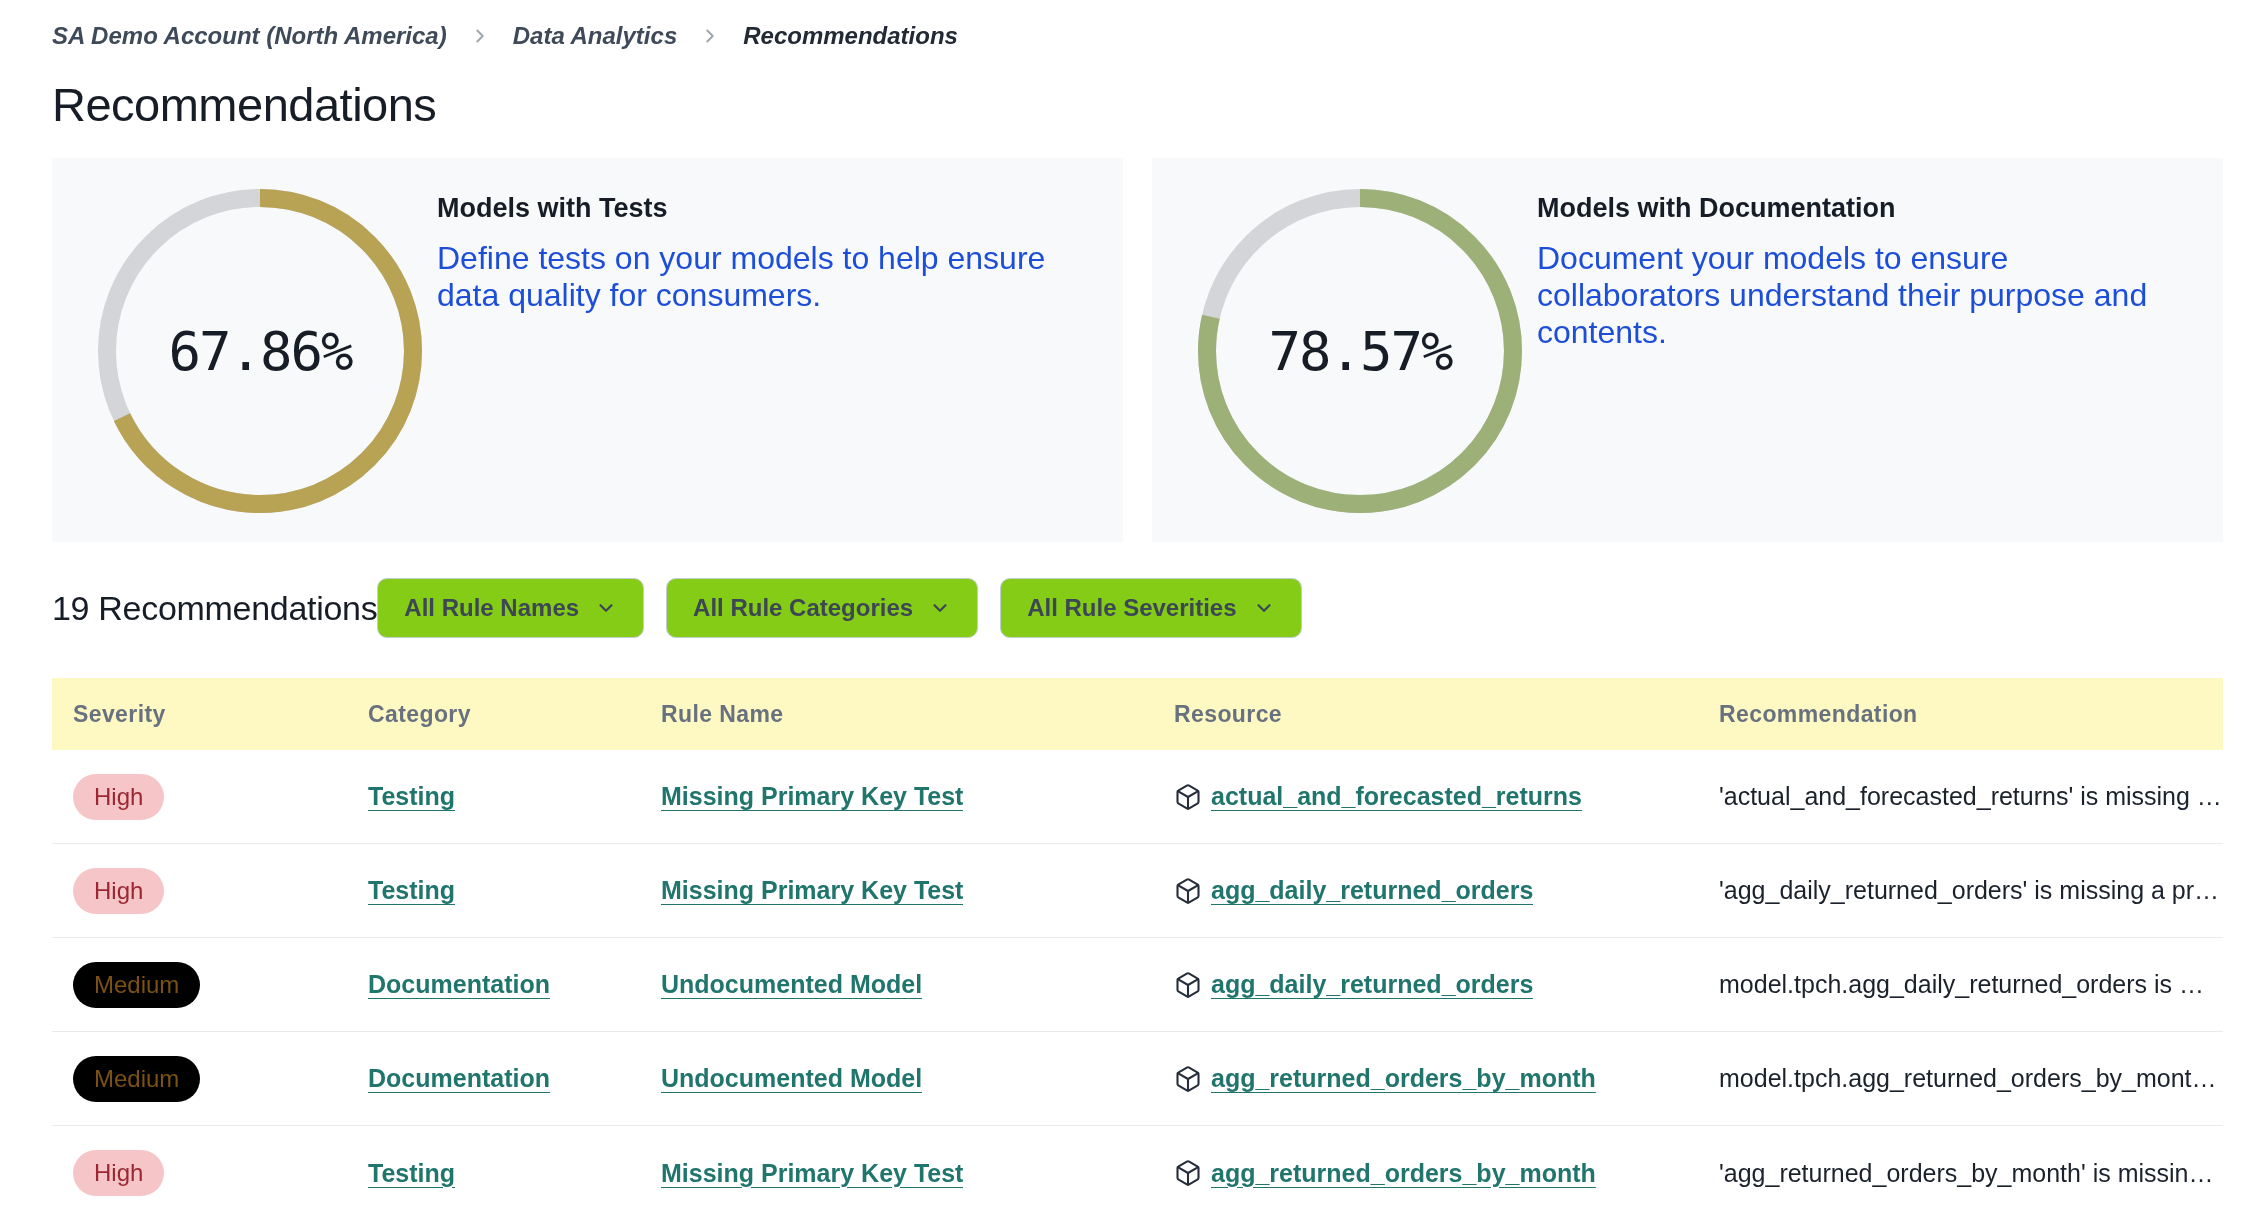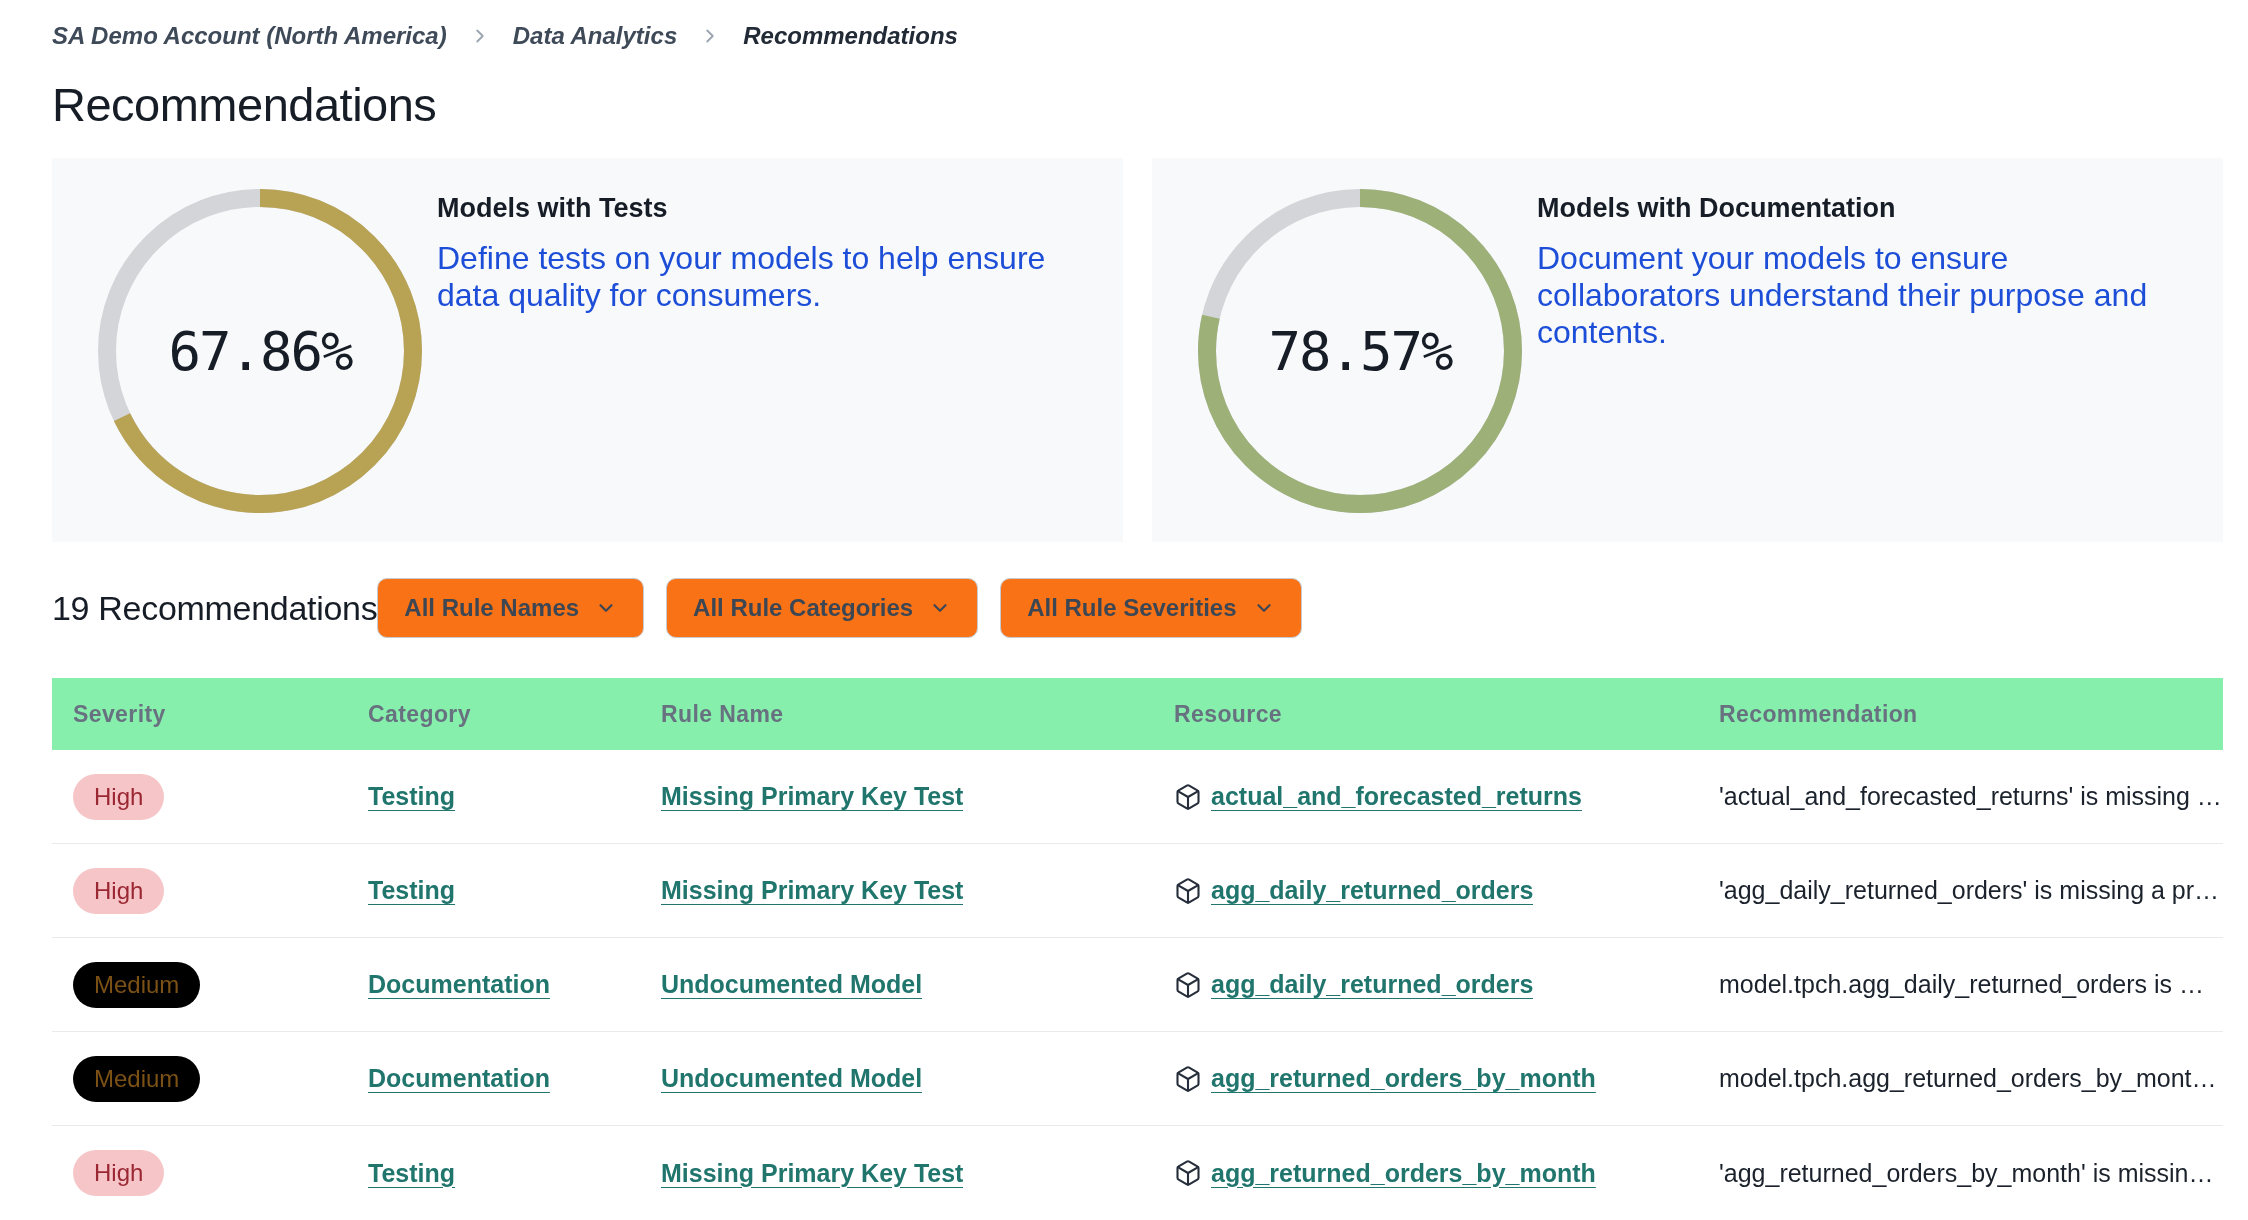--- a/index.html
+++ b/index.html
@@ -31,28 +31,28 @@
   }
   .card-text { position:absolute; left:385px; top:35px; width:640px; }
   .card-text h3 { font-size:27px; font-weight:700; color:#171d26; margin-bottom:16px; }
   .card-text p { font-size:32px; line-height:37px; font-weight:400; color:#1d4ed8; }
   
   .list-header { margin-top:36px; display:flex; align-items:center; height:60px; }
   .list-header h2 { font-size:34px; font-weight:500; color:#171d26; letter-spacing:-0.3px; }
   .filters { display:flex; gap:22px; }
   .filter-btn {
     display:flex; align-items:center; gap:16px; height:60px; padding:0 26px;
-    background:#f97316; border:1.5px solid #c5cbd3; border-radius:10px;
+    background:#84cc16; border:1.5px solid #c5cbd3; border-radius:10px;
     font-family:"Liberation Sans", sans-serif; font-size:24px; font-weight:600; color:#3d4754; cursor:pointer; white-space:nowrap;
   }
   .filter-btn svg { stroke:#3d4754; }
   
   .table { margin-top:40px; }
   .thead, .trow { display:grid; grid-template-columns:295px 293px 513px 545px 1fr; align-items:center; }
-  .thead { height:72px; background:#86efac; }
+  .thead { height:72px; background:#fef9c3; }
   .thead .hcell { padding-left:21px; font-size:23px; font-weight:700; color:#68717f; letter-spacing:0.4px; white-space:nowrap; }
   .trow { height:94px; background:#ffffff; border-bottom:1px solid #e8eaed; }
   .trow:last-child { border-bottom:none; }
   .cell { padding-left:21px; min-width:0; display:flex; align-items:center; }
   .badge { display:inline-block; padding:9px 21px; border-radius:26px; font-size:24px; font-weight:400; white-space:nowrap; }
   .badge-high { background:#f6c5c7; color:#9b2733; }
   .badge-medium { background:#000000; color:#7b5115; }
   a.link {
     font-size:25px; font-weight:600; color:#20756d; text-decoration:underline;
     text-underline-offset:5px; text-decoration-thickness:1.5px; white-space:nowrap; overflow:hidden; text-overflow:ellipsis;

